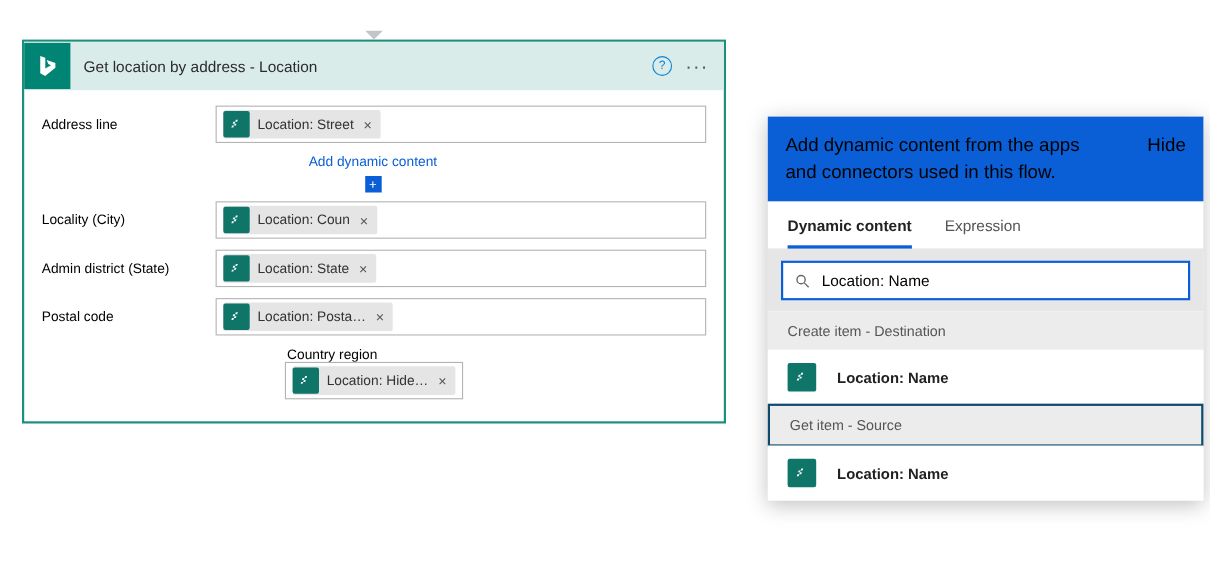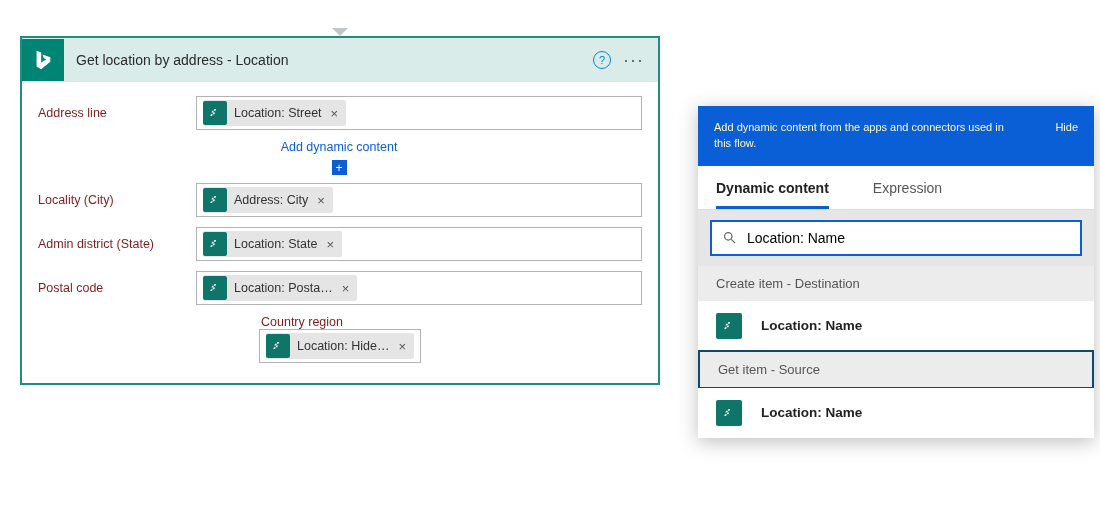--- a/index.html
+++ b/index.html
@@ -87,21 +87,21 @@
   .action-body { padding: 14px 16px 20px 16px; }
   .field-row {
     display: flex;
     align-items: center;
     margin-bottom: 10px;
   }
   .field-row:last-of-type { margin-bottom: 0; flex-direction: column; }
   .field-label {
     width: 158px;
     font-size: 12.5px;
-    color: #7f1d1d;
+    color: #000000;
   }
   .field-input {
     flex: 1;
     border: 1px solid #b3b3b3;
     min-height: 34px;
     display: flex;
     align-items: center;
     padding: 3px 6px;
     background: #fff;
   }
@@ -158,35 +158,35 @@
   .dc-panel {
     position: absolute;
     right: 6px;
     top: 106px;
     width: 396px;
     background: #fff;
     box-shadow: 0 4px 18px rgba(0,0,0,.25);
   }
   .dc-blue {
     background: #0a5fd6;
-    color:#fef9c3;
+    color:#000000;
     padding: 14px 16px;
     display:flex;
     align-items:flex-start;
     justify-content:space-between;
-    font-size:11px;
+    font-size:17px;
     line-height:1.45;
   }
   .dc-blue-text { max-width: 300px; }
   .dc-hide { cursor:pointer; }
 
   .dc-tabs {
     display:flex;
     padding: 0 18px;
-    gap: 44px;
+    gap: 30px;
     border-bottom:1px solid #ddd;
   }
   .dc-tab {
     padding: 14px 0 10px 0;
     font-size: 14px;
     color: #555;
     cursor:pointer;
     border-bottom: 3px solid transparent;
   }
   .dc-tab.active {
@@ -276,21 +276,21 @@
 
     <div class="field-row">
       <div class="field-label">Locality (City)</div>
       <div class="field-input">
         <span class="token">
           <span class="token-icon">
               <svg viewBox="0 0 24 24">
                 <path d="M4 5h10l-1 3h-3l-1 3h3l-1 3h-3l-1 3H4l1-3h3l1-3H6l1-3h3l1-3z"></path>
               </svg>
             </span>
-          <span>Address: City</span>
+          <span>Location: Coun</span>
           <span class="token-x">×</span>
         </span>
       </div>
     </div>
 
     <div class="field-row">
       <div class="field-label">Admin district (State)</div>
       <div class="field-input">
         <span class="token">
           <span class="token-icon">

